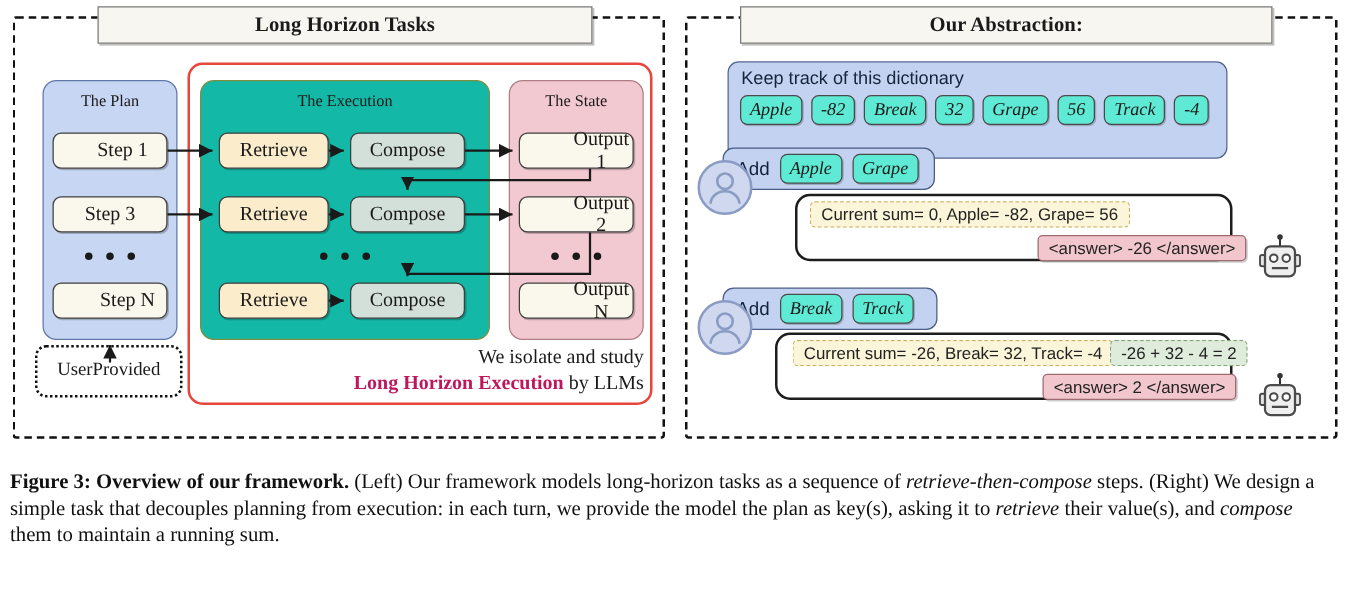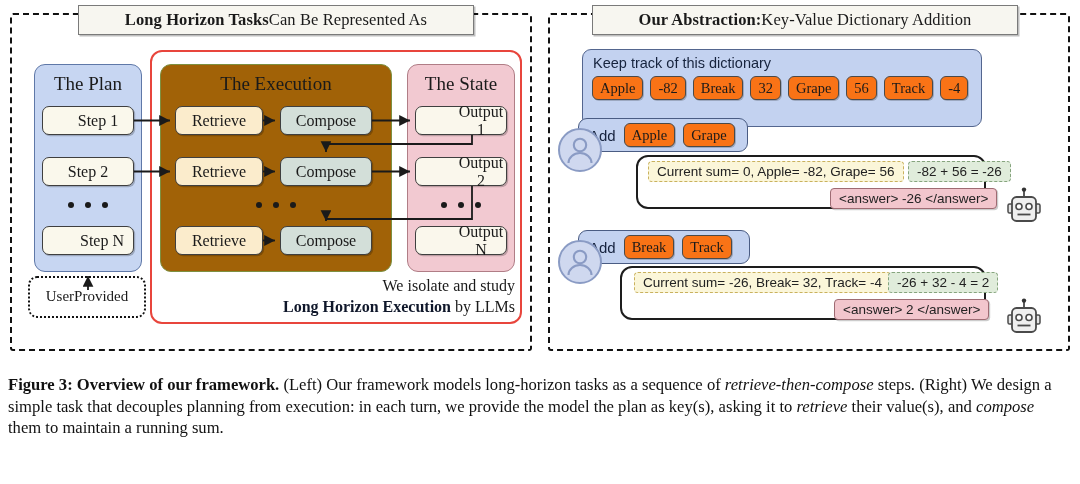--- a/index.html
+++ b/index.html
@@ -17,23 +17,23 @@
   .hdrbox{
     background:#f7f6f0;border:1.6px solid #7a7a7a;
     box-shadow:1.5px 1.5px 0 rgba(0,0,0,.25);
     font-size:16.5px;white-space:nowrap;padding:0 10px;
     letter-spacing:.1px;
   }
 
   
   .col{border-radius:11px;border:1.6px solid #5d6a86;}
   .col-plan{background:#c7d6f2;border-color:#5f78a8;}
-  .col-exec{background:#a16207;border-color:#7e9040;}
+  .col-exec{background:#14b8a6;border-color:#7e9040;}
   .col-state{background:#f2c9d1;border-color:#b07d86;}
-  .col-title{font-size:19px;text-align:center;width:100%;}
+  .col-title{font-size:13px;text-align:center;width:100%;}
 
   .node{
     background:#faf8ec;border:1.5px solid #4a4a4a;border-radius:7px;
     font-size:16px;box-shadow:1.2px 1.2px 0 rgba(0,0,0,.22);
   }
   .node-retrieve{background:#fbeccc;border-color:#3f3f3f;}
   .node-compose{background:#d3dfd9;border-color:#3f3f3f;}
   .node-output{background:#faf7ec;border-color:#3f3f3f;padding-left:40px;}
   .node-step{background:#faf8ec;border-color:#3f3f3f;}
 
@@ -41,32 +41,32 @@
   .dots i{display:block;width:6px;height:6px;border-radius:50%;background:#1a1a1a;}
 
   .redbox{border:2.6px solid #e8453c;border-radius:12px;background:transparent;pointer-events:none;}
 
   .userprov{
     border:2.2px dotted #111;border-radius:9px;background:#fff;
     font-size:15px;line-height:1.05;text-align:center;
   }
 
   .isolate{font-size:16px;text-align:right;white-space:nowrap;}
-  .redtxt{color:#0f172a;font-weight:bold;}
+  .redtxt{color:#be185d;font-weight:bold;}
 
   svg.arrows{position:absolute;left:0;top:0;width:1080px;height:484px;overflow:visible;pointer-events:none;}
 
   
   .dictbox{background:#c3d2f0;border:1.6px solid #54668f;border-radius:9px;}
   .dicttitle{font-family:"Liberation Sans",sans-serif;font-size:14.5px;color:#16233d;}
   .chip{
-    background:#f97316;border:1.5px solid #4a4a4a;border-radius:6px;
+    background:#5eead4;border:1.5px solid #4a4a4a;border-radius:6px;
     font-size:14.5px;box-shadow:1px 1px 0 rgba(0,0,0,.2);
     display:inline-flex;align-items:center;justify-content:center;
-    height:22px;padding:0 7px;white-space:nowrap;
+    height:22px;padding:0 7px;white-space:nowrap;font-style:italic;
   }
   .userbubble{
     background:#c3d2f0;border:1.6px solid #4a5c83;border-radius:9px;
     display:flex;align-items:center;gap:8px;padding:0 10px;
   }
   .userbubble .lbl{font-family:"Liberation Sans",sans-serif;font-size:15px;color:#14213d;}
   .avatar{
     width:44px;height:44px;border-radius:50%;
     background:#cfd8ef;border:2.2px solid #8a9bc4;
   }
@@ -94,30 +94,29 @@
 </style>
 </head>
 <body>
 
 <div id="root">
 
   <div class="abs dashpanel" style="left:10px;top:13px;width:522px;height:338px;"></div>
 
   <div class="abs hdrbox ctr" style="left:78px;top:5px;width:396px;height:30px;">
     <span style="font-weight:bold;">Long Horizon Tasks</span>
-      <span> Can Be Represented As</span>
   </div>
 
   <div class="abs redbox" style="left:150px;top:50px;width:372px;height:274px;"></div>
 
   <div class="abs col col-plan" style="left:34px;top:64px;width:108px;height:208px;">
     <div class="abs col-title" style="left:0;top:8px;">The Plan</div>
   </div>
   <div class="abs node node-step ctr" style="left:42px;top:106px;width:92px;height:29px;padding-left:20px;">Step 1</div>
-  <div class="abs node node-step ctr" style="left:42px;top:157px;width:92px;height:29px;">Step 2</div>
+  <div class="abs node node-step ctr" style="left:42px;top:157px;width:92px;height:29px;">Step 3</div>
   <div class="abs dots" style="left:42px;top:200px;width:92px;height:10px;">
     <i></i>
       <i></i>
       <i></i>
   </div>
   <div class="abs node node-step ctr" style="left:42px;top:226px;width:92px;height:29px;padding-left:28px;">Step N</div>
 
   <div class="abs userprov ctr" style="left:28px;top:276px;width:118px;height:42px;flex-direction:row;">
     <span>User</span>
     <span>Provided</span>
@@ -184,21 +183,20 @@
 
     <path d="M472,186 L472,219 L326,219 L326,221" stroke="#1a1a1a" stroke-width="1.8" fill="none" marker-end="url(#ah)"></path>
 
     <path d="M88,290 L88,276" stroke="#1a1a1a" stroke-width="1.8" fill="none" marker-end="url(#ah)"></path>
   </svg>
 
   <div class="abs dashpanel" style="left:548px;top:13px;width:522px;height:338px;"></div>
 
   <div class="abs hdrbox ctr" style="left:592px;top:5px;width:426px;height:30px;">
     <span style="font-weight:bold;">Our Abstraction:</span>
-      <span> Key-Value Dictionary Addition</span>
   </div>
 
   <div class="abs dictbox" style="left:582px;top:49px;width:400px;height:78px;">
     <div class="abs dicttitle" style="left:10px;top:5px;">Keep track of this dictionary</div>
     <div class="abs" style="left:9px;top:26px;display:flex;gap:7px;align-items:center;">
       <span class="chip">Apple</span>
       <span class="chip">-82</span>
       <span class="chip">Break</span>
       <span class="chip">32</span>
       <span class="chip">Grape</span>
@@ -215,21 +213,20 @@
   </div>
   <div class="abs avatar" style="left:558px;top:128px;">
     <svg width="40" height="40" viewBox="0 0 40 40" style="display:block;">
       <circle cx="20" cy="15" r="6.2" fill="none" stroke="#8a9bc4" stroke-width="2.1"></circle>
       <path d="M8.5,33 a11.5,10 0 0 1 23,0" fill="none" stroke="#8a9bc4" stroke-width="2.1"></path>
     </svg>
   </div>
 
   <div class="abs botbubble" style="left:636px;top:155px;width:350px;height:54px;"></div>
   <span class="abs tag tag-yellow" style="left:648px;top:161px;">Current sum= 0, Apple= -82, Grape= 56</span>
-  <span class="abs tag tag-green" style="left:908px;top:161px;">-82 + 56 = -26</span>
   <span class="abs tag tag-pink" style="left:830px;top:188px;">&lt;answer&gt; -26 &lt;/answer&gt;</span>
 
   <div class="abs robot" style="left:1004px;top:187px;">
     <svg width="40" height="40" viewBox="0 0 40 40" style="display:block;">
       <line x1="20" y1="2" x2="20" y2="10" stroke="#333" stroke-width="1.6"></line>
       <circle cx="20" cy="2.6" r="2.2" fill="#333"></circle>
       <rect x="4" y="17" width="5" height="9" rx="1.6" fill="#e4e4e4" stroke="#4a4a4a" stroke-width="1.5"></rect>
       <rect x="31" y="17" width="5" height="9" rx="1.6" fill="#e4e4e4" stroke="#4a4a4a" stroke-width="1.5"></rect>
       <rect x="8" y="10" width="24" height="24" rx="4.5" fill="#efefef" stroke="#4a4a4a" stroke-width="1.8"></rect>
       <circle cx="15" cy="19.5" r="3" fill="#fff" stroke="#4a4a4a" stroke-width="1.6"></circle>

